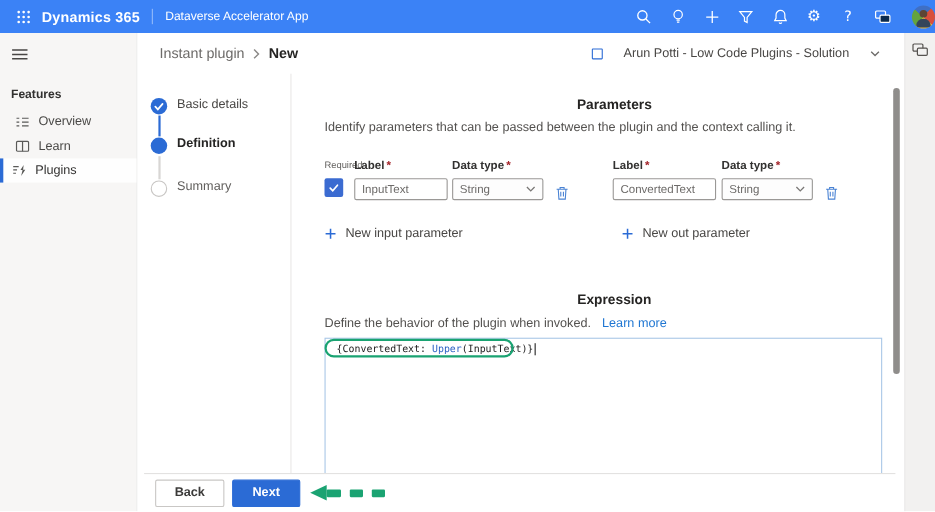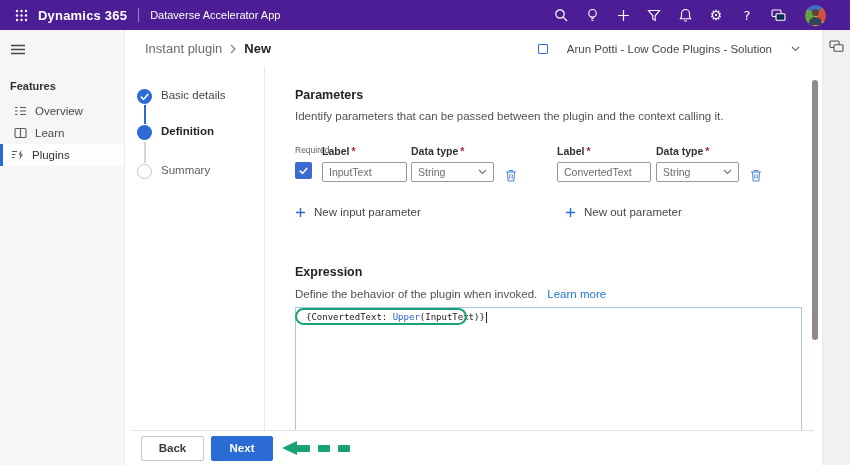--- a/index.html
+++ b/index.html
@@ -1,21 +1,21 @@
 <!DOCTYPE html>
 <html><head>
 <meta charset="utf-8">
 <style>
   * { margin:0; padding:0; box-sizing:border-box; }
   html,body { width:850px; height:465px; }
   body { font-family:"Liberation Sans", sans-serif; background:#fff; color:#252423; }
   .app { position:relative; width:850px; height:465px; overflow:hidden; background:#fff; }
 
   
-  .topbar { height:30px; background:#4c1d95; display:flex; align-items:center; padding:0 24px 0 8px; color:#fff; }
+  .topbar { height:30px; background:#3b82f6; display:flex; align-items:center; padding:0 0 0 8px; color:#fff; }
   .waffle { width:26px; height:30px; display:flex; align-items:center; justify-content:center; cursor:pointer; }
   .brand { font-size:13px; font-weight:700; letter-spacing:.2px; margin-left:4px; white-space:nowrap; }
   .tb-divider { width:1px; height:14px; background:rgba(255,255,255,.45); margin:0 11px; }
   .appname { font-size:11px; font-weight:400; white-space:nowrap; }
   .tb-icons { margin-left:auto; display:flex; align-items:center; gap:15px; }
   .tb-icon { width:16px; height:16px; display:flex; align-items:center; justify-content:center; cursor:pointer; }
   .tb-glyph { color:#fff; font-size:14px; line-height:1; font-family:"DejaVu Sans", sans-serif; }
   .avatar { width:21px; height:21px; border-radius:50%; margin-left:4px; position:relative; overflow:hidden; cursor:pointer;
             background:conic-gradient(from 40deg,#d94f3d 0 25%,#e7b73c 25% 50%,#64a33e 50% 75%,#3f6fc4 75% 100%); }
   .avatar .head { position:absolute; left:7px; top:4px; width:7px; height:7px; border-radius:50%; background:#5d4534; }
@@ -52,21 +52,21 @@
   .step-circle.upcoming { background:#fff; border:1.5px solid #c8c6c4; }
   .step-label { font-size:11.5px; color:#484644; white-space:nowrap; }
   .step.current .step-label { font-weight:700; color:#252423; }
   .step.upcoming .step-label { color:#605e5c; }
   .step-line { position:absolute; left:18.5px; width:2px; }
   .step-line.blue { background:#2b6bd5; }
   .step-line.gray { background:#d8d6d4; }
 
   
   .form { flex:1; padding:21px 0 0 30px; position:relative; min-width:0; }
-  .sec-title { font-size:12.5px; font-weight:700; color:#252423; margin-bottom:8px; }
+  .sec-title { font-size:12.5px; font-weight:700; color:#252423; margin-bottom:8px;text-align:center; }
   .sec-desc { font-size:11.5px; color:#53514f; }
 
   .param-row { display:flex; align-items:flex-start; margin-top:23px; }
   .req-col { width:27px; flex:none; }
   .req-label { font-size:8.5px; color:#605e5c; margin-bottom:7px; }
   .checkbox { width:17px; height:17px; background:#3b6bd1; border-radius:2px; display:flex; align-items:center; justify-content:center; cursor:pointer; margin-top:1px; }
   .field-col { display:flex; flex-direction:column; flex:none; }
   .field-label { font-size:10.5px; font-weight:600; color:#323130; margin-bottom:5px; white-space:nowrap; }
   .asterisk { color:#a4262c; margin-left:2px; }
   .txt-input { height:20px; border:1px solid #9a9896; border-radius:2px; font-size:10.5px; color:#6d6b69; padding:0 6px; background:#fff; font-family:"Liberation Sans",sans-serif; width:100%; outline:none; }

